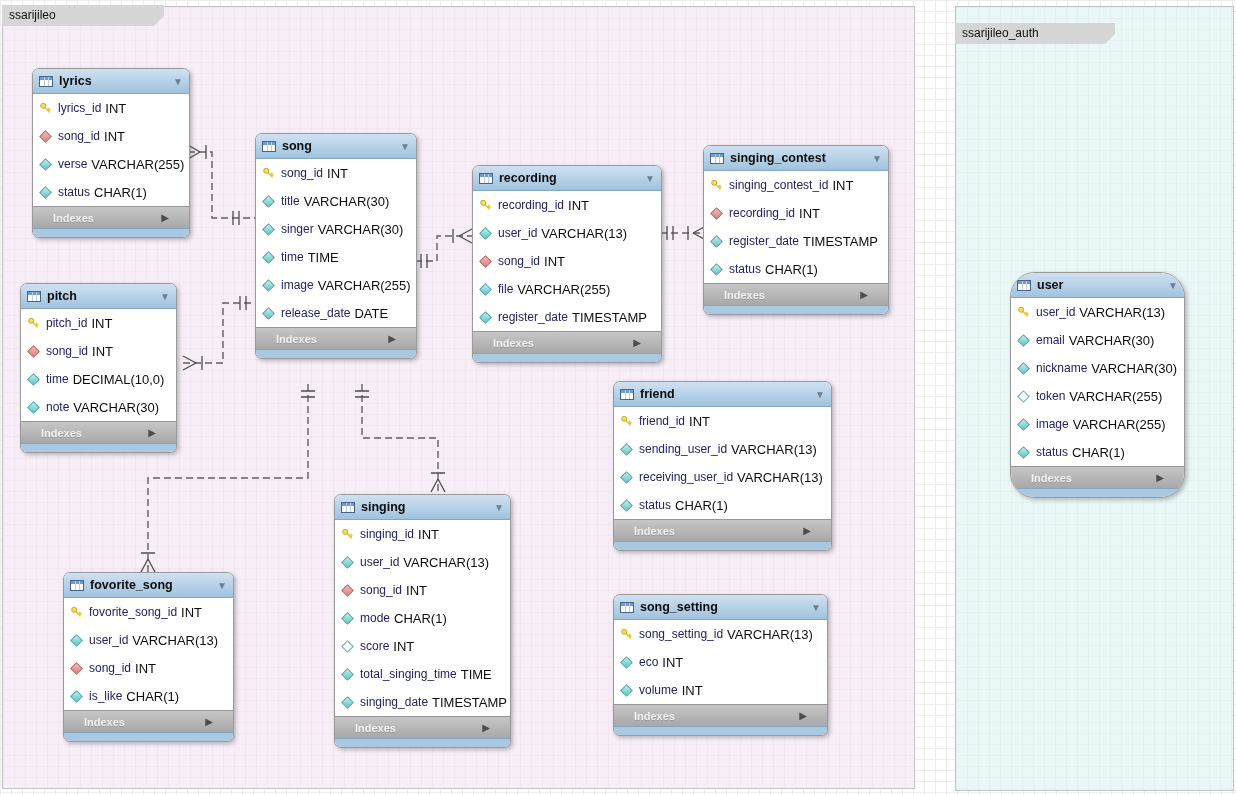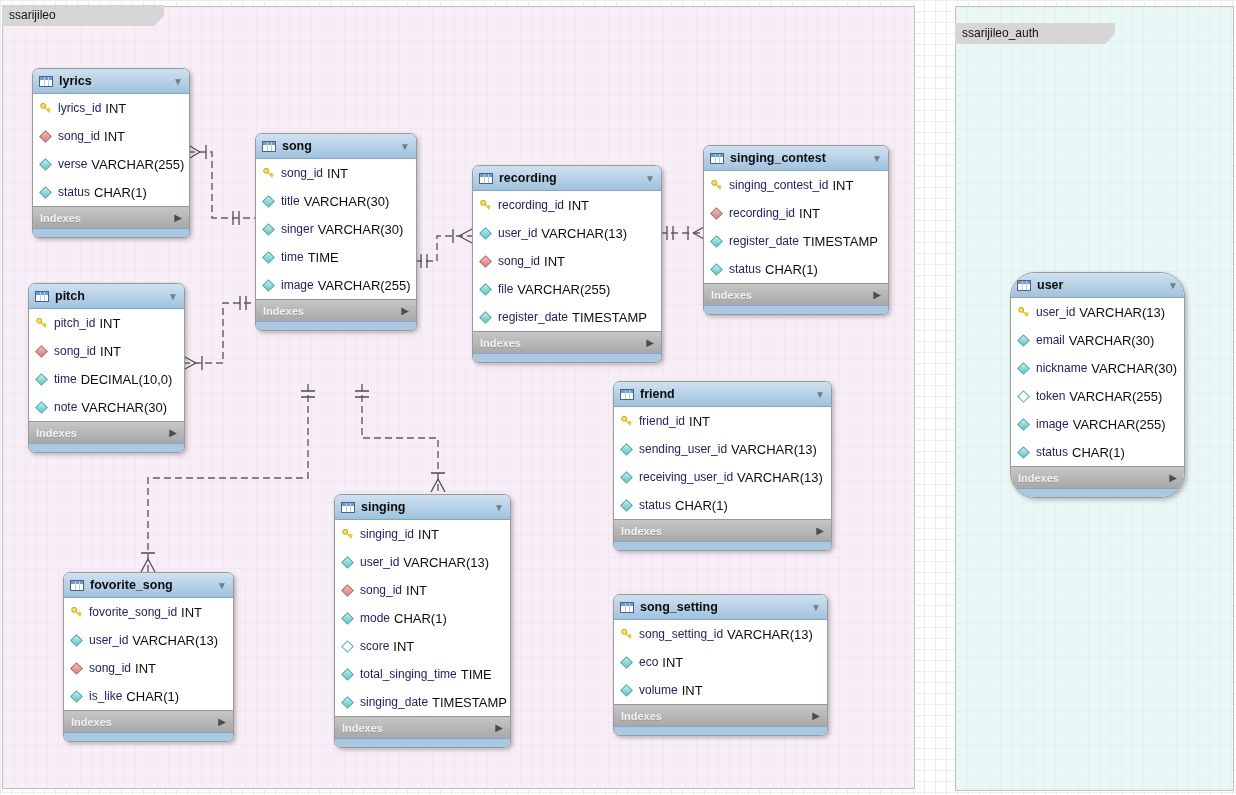--- a/index.html
+++ b/index.html
@@ -46,21 +46,21 @@
   }
   .field-row{height:28px;display:flex;align-items:center;gap:6px;padding:0 6px;background:#fff;}
   .field-name{font-size:12px;color:#23235f;white-space:nowrap;}
   .field-type{font-size:13px;color:#0d0d0d;white-space:nowrap;margin-left:-2px;}
   .icon-slot{width:13px;height:13px;display:flex;align-items:center;justify-content:center;flex:0 0 auto;}
   .diamond{width:7px;height:7px;transform:rotate(45deg);border:1px solid;display:block;}
   .diamond.col{background:linear-gradient(135deg,#c4efef,#5fc4c4);border-color:#3f9f9f;}
   .diamond.fk{background:linear-gradient(135deg,#f2bcbc,#d97f7f);border-color:#b05555;}
   .diamond.nul{background:#fff;border-color:#54b0b0;}
   .indexes-bar{
-    height:21px;display:flex;align-items:center;padding:0 7px;
+    height:21px;display:flex;align-items:center;padding:0 20px;
     background:linear-gradient(#c6c6c6,#a8a8a8);border-top:1px solid #969696;
   }
   .indexes-label{font-size:11px;font-weight:bold;color:#f2f2f2;text-shadow:0 1px 0 rgba(0,0,0,0.15);}
   .expand-arrow{margin-left:auto;font-size:10px;color:#4c4c4c;}
   .table-footer{height:8px;background:#a9c8e1;border-top:1px solid #86a5c2;}
 </style>
 </head>
 <body>
 
 <div id="canvas">
@@ -134,21 +134,21 @@
         </span>
         <span class="field-name">status</span>
         <span class="field-type">CHAR(1)</span>
       </div>
       <div class="indexes-bar">
         <span class="indexes-label">Indexes</span>
         <span class="expand-arrow">▶</span>
       </div>
       <div class="table-footer"></div>
     </div>
-    <div class="table-box" style="left: 28px; top: 283px; width: 155px;">
+    <div class="table-box" style="left: 20px; top: 283px; width: 155px;">
       <div class="table-header">
         <span class="table-icon"></span>
         <span class="table-title">pitch</span>
         <span class="collapse-arrow">▼</span>
       </div>
       <div class="field-row">
         <span class="icon-slot">
           <svg width="13" height="13" viewBox="0 0 13 13">
             <path d="M5.9 5.4 L10.2 10 M8.3 7.9 L10 6.4 M9.4 9.1 L11 7.7" stroke="#e7c62f" stroke-width="1.5" fill="none" stroke-linecap="round"></path>
             <circle cx="4.2" cy="3.8" r="2.5" fill="#fbe04e" stroke="#c8a52c"></circle>
@@ -220,20 +220,27 @@
         </span>
         <span class="field-name">time</span>
         <span class="field-type">TIME</span>
       </div>
       <div class="field-row">
         <span class="icon-slot">
           <span class="diamond col"></span>
         </span>
         <span class="field-name">image</span>
         <span class="field-type">VARCHAR(255)</span>
+      </div>
+      <div class="field-row">
+        <span class="icon-slot">
+          <span class="diamond col"></span>
+        </span>
+        <span class="field-name">release_date</span>
+        <span class="field-type">DATE</span>
       </div>
       <div class="indexes-bar">
         <span class="indexes-label">Indexes</span>
         <span class="expand-arrow">▶</span>
       </div>
       <div class="table-footer"></div>
     </div>
     <div class="table-box" style="left: 472px; top: 133px; width: 188px; margin-top: 32px;">
       <div class="table-header">
         <span class="table-icon"></span>

